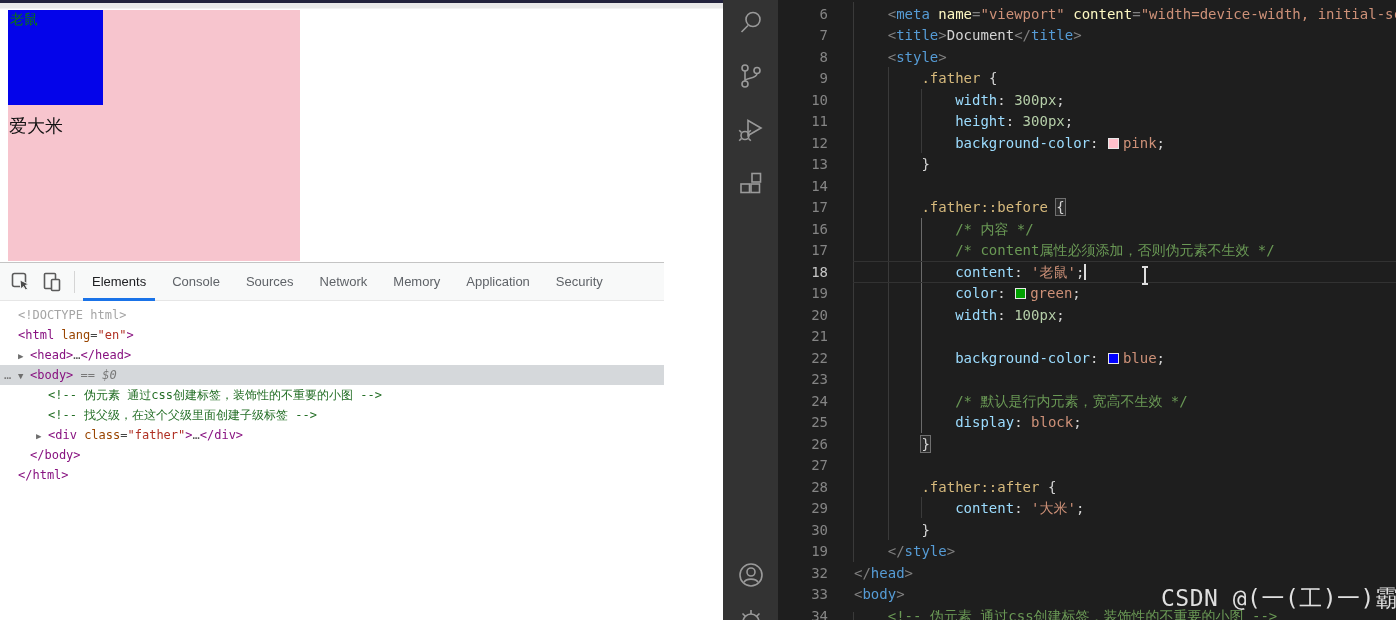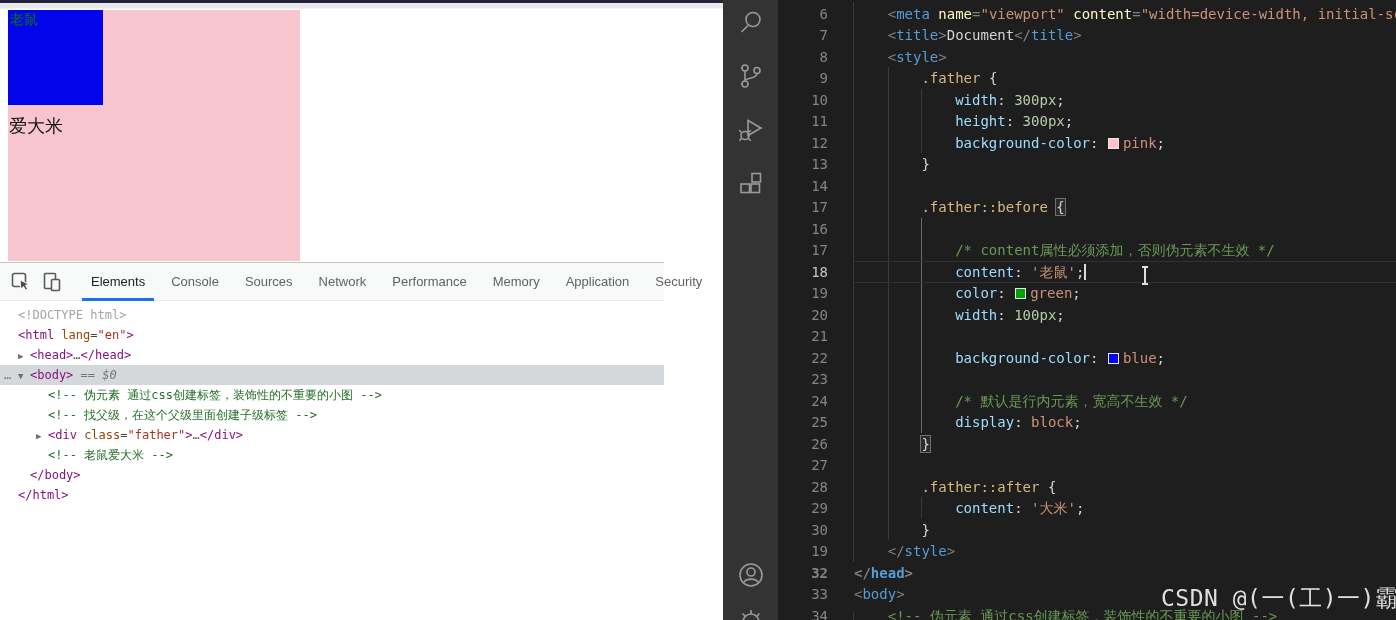--- a/index.html
+++ b/index.html
@@ -108,35 +108,33 @@
             <rect x="2.5" y="1.5" width="11" height="15" rx="1" fill="none" stroke="#5a5a5a" stroke-width="1.6"></rect>
             <rect x="9.5" y="7.5" width="8" height="11" rx="1" fill="#f8f9f9" stroke="#5a5a5a" stroke-width="1.6"></rect>
           </svg>
         </div>
         <div class="dt-sep"></div>
         <div class="dt-tabs" id="dtTabs">
             <span class="dt-tab active">Elements</span>
             <span class="dt-tab">Console</span>
             <span class="dt-tab">Sources</span>
             <span class="dt-tab">Network</span>
-            <span class="dt-tab">Performance</span>
             <span class="dt-tab">Memory</span>
             <span class="dt-tab">Application</span>
             <span class="dt-tab">Security</span>
           </div>
       </div>
       <div class="dt-tree" id="dtTree">
           <div class="dt-row" style="padding-left: 18px;"><span class="dk-doc">&lt;!DOCTYPE html&gt;</span></div>
           <div class="dt-row" style="padding-left: 18px;"><span class="dk-tag">&lt;html </span><span class="dk-attr">lang</span><span class="dk-pln">=</span><span class="dk-val">"en"</span><span class="dk-tag">&gt;</span></div>
           <div class="dt-row" style="padding-left: 18px;"><span class="dt-arrow">▶</span><span class="dk-tag">&lt;head&gt;</span><span class="dk-ell">…</span><span class="dk-tag">&lt;/head&gt;</span></div>
           <div class="dt-row sel" style="padding-left: 18px;"><span class="dt-dots">…</span><span class="dt-arrow">▼</span><span class="dk-tag">&lt;body&gt;</span><span class="dk-meta"> == $0</span></div>
           <div class="dt-row" style="padding-left: 48px;"><span class="dk-com">&lt;!-- 伪元素 通过css创建标签，装饰性的不重要的小图 --&gt;</span></div>
           <div class="dt-row" style="padding-left: 48px;"><span class="dk-com">&lt;!-- 找父级，在这个父级里面创建子级标签 --&gt;</span></div>
           <div class="dt-row" style="padding-left: 36px;"><span class="dt-arrow">▶</span><span class="dk-tag">&lt;div </span><span class="dk-attr">class</span><span class="dk-pln">=</span><span class="dk-val">"father"</span><span class="dk-tag">&gt;</span><span class="dk-ell">…</span><span class="dk-tag">&lt;/div&gt;</span></div>
-          <div class="dt-row" style="padding-left: 48px;"><span class="dk-com">&lt;!-- 老鼠爱大米 --&gt;</span></div>
           <div class="dt-row" style="padding-left: 30px;"><span class="dk-tag">&lt;/body&gt;</span></div>
           <div class="dt-row" style="padding-left: 18px;"><span class="dk-tag">&lt;/html&gt;</span></div>
         </div>
     </div>
   </div>
 
   <div class="vscode-pane">
     <div class="activity-bar">
       <div class="ab-icon" style="top:9px">
         <svg viewBox="0 0 28 28">
@@ -196,37 +194,37 @@
           <div class="eline" style="top: 2.5px;"><span class="lnum">6</span><span class="lcode"><span class="ek-pln">    </span><span class="ek-brk">&lt;</span><span class="ek-tag">meta</span><span class="ek-pln"> </span><span class="ek-attr">name</span><span class="ek-brk">=</span><span class="ek-str">"viewport"</span><span class="ek-pln"> </span><span class="ek-attr">content</span><span class="ek-brk">=</span><span class="ek-str">"width=device-width, initial-scale=1.0"</span></span></div>
           <div class="eline" style="top: 24px;"><span class="lnum">7</span><span class="lcode"><span class="ek-pln">    </span><span class="ek-brk">&lt;</span><span class="ek-tag">title</span><span class="ek-brk">&gt;</span><span class="ek-pln">Document</span><span class="ek-brk">&lt;/</span><span class="ek-tag">title</span><span class="ek-brk">&gt;</span></span></div>
           <div class="eline" style="top: 45.5px;"><span class="lnum">8</span><span class="lcode"><span class="ek-pln">    </span><span class="ek-brk">&lt;</span><span class="ek-tag">style</span><span class="ek-brk">&gt;</span></span></div>
           <div class="eline" style="top: 67px;"><span class="lnum">9</span><span class="lcode"><span class="ek-pln">        </span><span class="ek-sel">.father</span><span class="ek-pln"> </span><span class="ek-pun">{</span></span></div>
           <div class="eline" style="top: 88.5px;"><span class="lnum">10</span><span class="lcode"><span class="ek-pln">            </span><span class="ek-prop">width</span><span class="ek-pun">:</span><span class="ek-pln"> </span><span class="ek-num">300px</span><span class="ek-pun">;</span></span></div>
           <div class="eline" style="top: 110px;"><span class="lnum">11</span><span class="lcode"><span class="ek-pln">            </span><span class="ek-prop">height</span><span class="ek-pun">:</span><span class="ek-pln"> </span><span class="ek-num">300px</span><span class="ek-pun">;</span></span></div>
           <div class="eline" style="top: 131.5px;"><span class="lnum">12</span><span class="lcode"><span class="ek-pln">            </span><span class="ek-prop">background-color</span><span class="ek-pun">:</span><span class="ek-pln"> </span><span class="ek-swatch" style="background: rgb(255, 192, 203);"></span><span class="ek-val">pink</span><span class="ek-pun">;</span></span></div>
           <div class="eline" style="top: 153px;"><span class="lnum">13</span><span class="lcode"><span class="ek-pln">        </span><span class="ek-pun">}</span></span></div>
           <div class="eline" style="top: 174.5px;"><span class="lnum">14</span><span class="lcode"></span></div>
           <div class="eline" style="top: 196px;"><span class="lnum">17</span><span class="lcode"><span class="ek-pln">        </span><span class="ek-sel">.father::before</span><span class="ek-pln"> </span><span class="ek-bhl">{</span></span></div>
-          <div class="eline" style="top: 217.5px;"><span class="lnum">16</span></div>
+          <div class="eline" style="top: 217.5px;"><span class="lnum">16</span><span class="lcode"><span class="ek-pln">            </span><span class="ek-com">/* 内容 */</span></span></div>
           <div class="eline" style="top: 239px;"><span class="lnum">17</span><span class="lcode"><span class="ek-pln">            </span><span class="ek-com">/* content属性必须添加，否则伪元素不生效 */</span></span></div>
           <div class="eline active" style="top: 260.5px;"><span class="lnum">18</span><span class="lcode"><span class="ek-pln">            </span><span class="ek-prop">content</span><span class="ek-pun">:</span><span class="ek-pln"> </span><span class="ek-str">'老鼠'</span><span class="ek-pun">;</span><span class="ek-cursor"></span></span></div>
           <div class="eline" style="top: 282px;"><span class="lnum">19</span><span class="lcode"><span class="ek-pln">            </span><span class="ek-prop">color</span><span class="ek-pun">:</span><span class="ek-pln"> </span><span class="ek-swatch" style="background: rgb(0, 160, 0);"></span><span class="ek-val">green</span><span class="ek-pun">;</span></span></div>
           <div class="eline" style="top: 303.5px;"><span class="lnum">20</span><span class="lcode"><span class="ek-pln">            </span><span class="ek-prop">width</span><span class="ek-pun">:</span><span class="ek-pln"> </span><span class="ek-num">100px</span><span class="ek-pun">;</span></span></div>
           <div class="eline" style="top: 325px;"><span class="lnum">21</span></div>
           <div class="eline" style="top: 346.5px;"><span class="lnum">22</span><span class="lcode"><span class="ek-pln">            </span><span class="ek-prop">background-color</span><span class="ek-pun">:</span><span class="ek-pln"> </span><span class="ek-swatch" style="background: rgb(0, 0, 255);"></span><span class="ek-val">blue</span><span class="ek-pun">;</span></span></div>
           <div class="eline" style="top: 368px;"><span class="lnum">23</span><span class="lcode"></span></div>
           <div class="eline" style="top: 389.5px;"><span class="lnum">24</span><span class="lcode"><span class="ek-pln">            </span><span class="ek-com">/* 默认是行内元素，宽高不生效 */</span></span></div>
           <div class="eline" style="top: 411px;"><span class="lnum">25</span><span class="lcode"><span class="ek-pln">            </span><span class="ek-prop">display</span><span class="ek-pun">:</span><span class="ek-pln"> </span><span class="ek-val">block</span><span class="ek-pun">;</span></span></div>
           <div class="eline" style="top: 432.5px;"><span class="lnum">26</span><span class="lcode"><span class="ek-pln">        </span><span class="ek-bhl">}</span></span></div>
           <div class="eline" style="top: 454px;"><span class="lnum">27</span><span class="lcode"></span></div>
           <div class="eline" style="top: 475.5px;"><span class="lnum">28</span><span class="lcode"><span class="ek-pln">        </span><span class="ek-sel">.father::after</span><span class="ek-pln"> </span><span class="ek-pun">{</span></span></div>
           <div class="eline" style="top: 497px;"><span class="lnum">29</span><span class="lcode"><span class="ek-pln">            </span><span class="ek-prop">content</span><span class="ek-pun">:</span><span class="ek-pln"> </span><span class="ek-str">'大米'</span><span class="ek-pun">;</span></span></div>
           <div class="eline" style="top: 518.5px;"><span class="lnum">30</span><span class="lcode"><span class="ek-pln">        </span><span class="ek-pun">}</span></span></div>
           <div class="eline" style="top: 540px;"><span class="lnum">19</span><span class="lcode"><span class="ek-pln">    </span><span class="ek-brk">&lt;/</span><span class="ek-tag">style</span><span class="ek-brk">&gt;</span></span></div>
-          <div class="eline" style="top: 561.5px; font-weight: bold;"><span class="lnum">32</span><span class="lcode"><span class="ek-brk">&lt;/</span><span class="ek-tag">head</span><span class="ek-brk">&gt;</span></span></div>
+          <div class="eline" style="top: 561.5px;"><span class="lnum">32</span><span class="lcode"><span class="ek-brk">&lt;/</span><span class="ek-tag">head</span><span class="ek-brk">&gt;</span></span></div>
           <div class="eline" style="top: 583px;"><span class="lnum">33</span><span class="lcode"><span class="ek-brk">&lt;</span><span class="ek-tag">body</span><span class="ek-brk">&gt;</span></span></div>
           <div class="eline" style="top: 604.5px;"><span class="lnum">34</span><span class="lcode"><span class="ek-pln">    </span><span class="ek-com">&lt;!-- 伪元素 通过css创建标签，装饰性的不重要的小图 --&gt;</span></span></div>
         </div>
 
       <div class="watermark">CSDN @(一(工)一)霸天下</div>
       <div class="ibeam"></div>
     </div>
   </div>
 </div>
 

